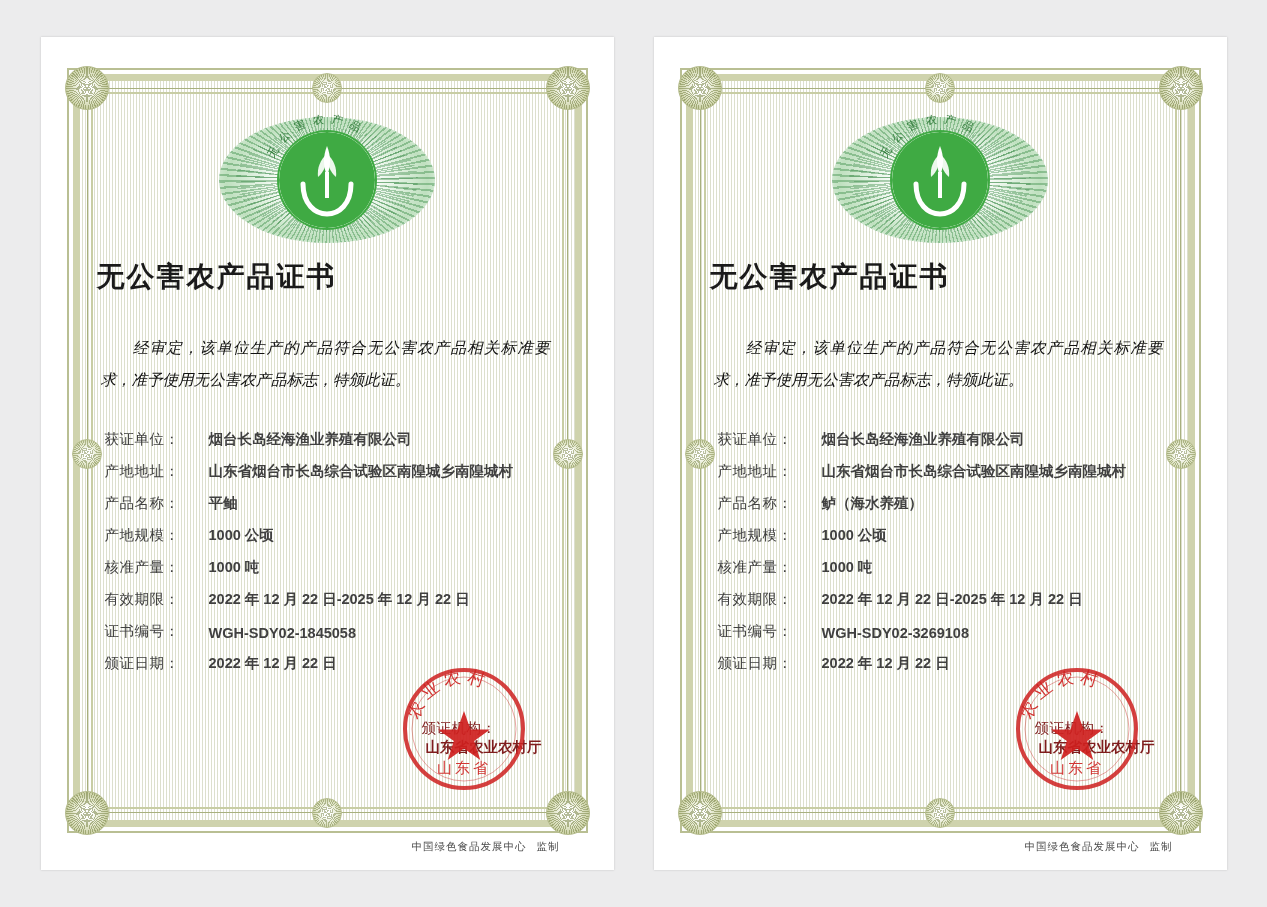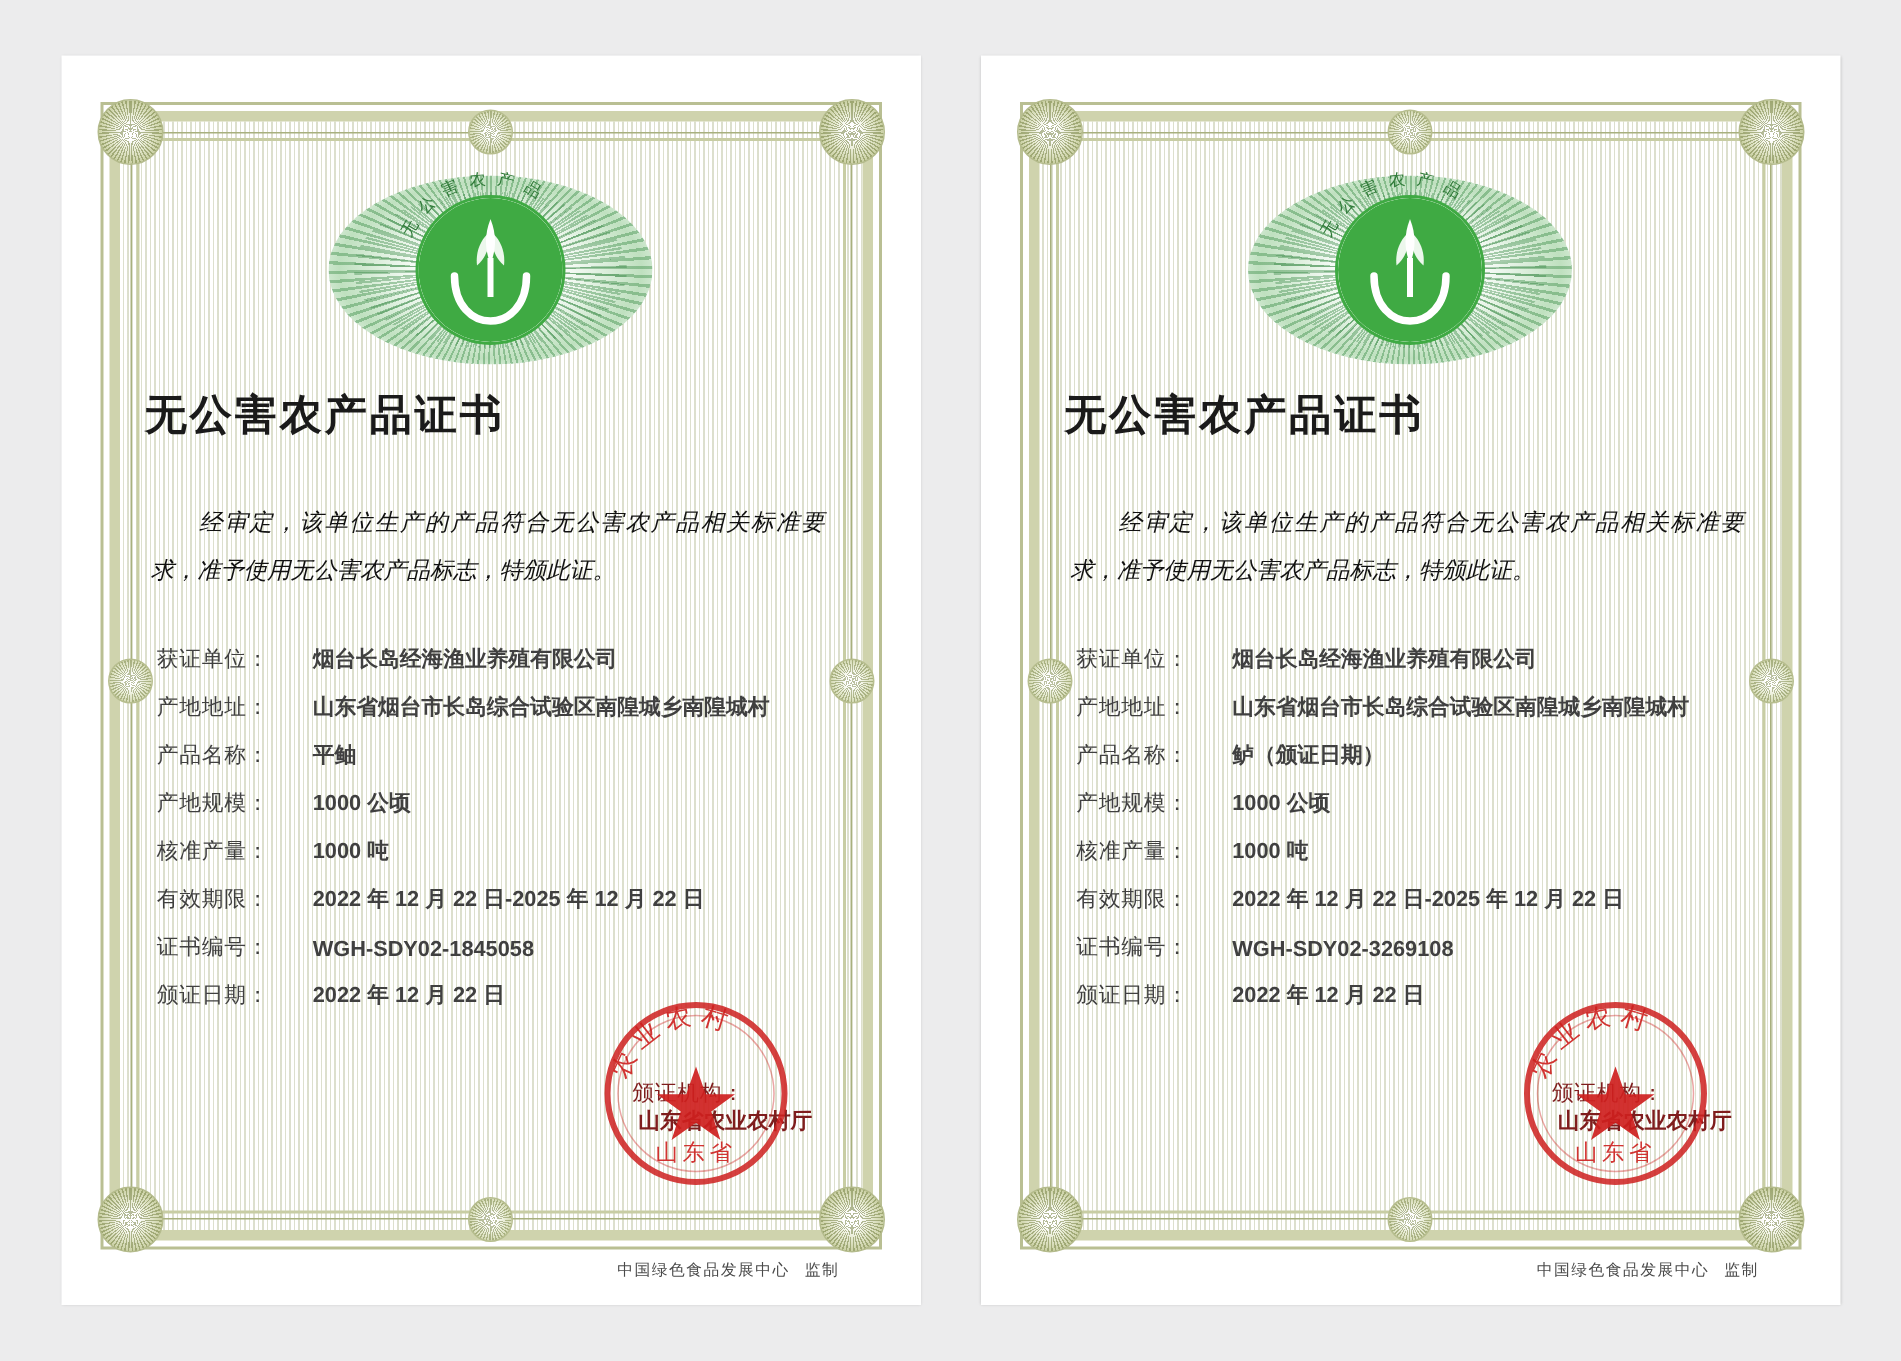--- a/index.html
+++ b/index.html
@@ -398,21 +398,21 @@
         <div class="field-row">
           <span class="field-label">获证单位：</span>
           <span class="field-value">烟台长岛经海渔业养殖有限公司</span>
         </div>
         <div class="field-row">
           <span class="field-label">产地地址：</span>
           <span class="field-value">山东省烟台市长岛综合试验区南隍城乡南隍城村</span>
         </div>
         <div class="field-row">
           <span class="field-label">产品名称：</span>
-          <span class="field-value">鲈（颁证日期）</span>
+          <span class="field-value">鲈（海水养殖）</span>
         </div>
         <div class="field-row">
           <span class="field-label">产地规模：</span>
           <span class="field-value">1000 公顷</span>
         </div>
         <div class="field-row">
           <span class="field-label">核准产量：</span>
           <span class="field-value">1000 吨</span>
         </div>
         <div class="field-row">

